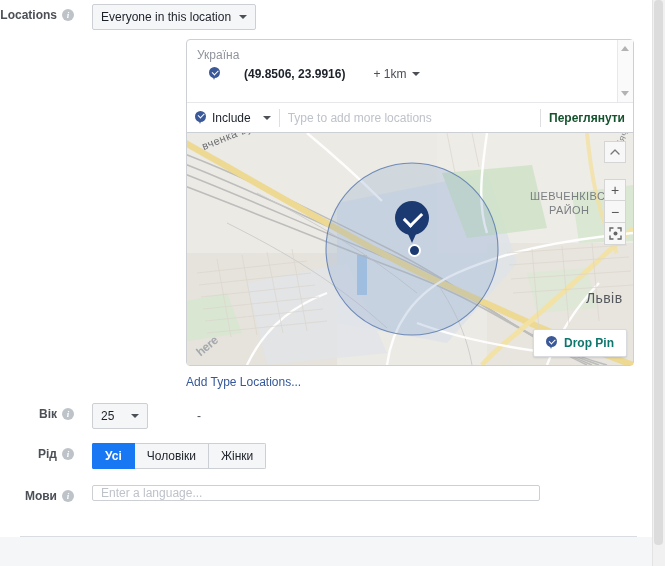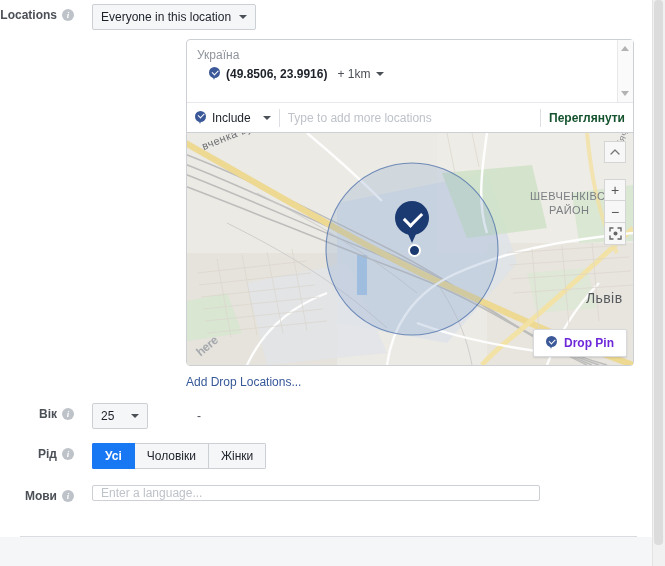--- a/index.html
+++ b/index.html
@@ -106,21 +106,21 @@
     border-bottom: 1px solid #e5e7ea;
   }
   .loc-country {
     font-size: 12px;
     color: #90949c;
     padding: 8px 10px 2px 10px;
   }
   .loc-item {
     display: flex;
     align-items: center;
-    gap: 6px;
+    gap: 24px;
     padding: 3px 10px 3px 22px;
     font-size: 12px;
     color: #1d2129;
   }
   .loc-coords { font-weight: bold; }
   .radius-select {
     display: inline-flex;
     align-items: center;
     gap: 6px;
     color: #4b4f56;
@@ -265,21 +265,21 @@
     height: 26px;
     background: #fff;
     border: 1px solid #d8dade;
     border-radius: 2px;
     display: flex;
     align-items: center;
     gap: 7px;
     padding: 0 12px;
     font-size: 12px;
     font-weight: bold;
-    color: #6d28d9;
+    color: #0f766e;
     cursor: pointer;
     box-shadow: 0 1px 2px rgba(0,0,0,.12);
   }
 
   .here-mark {
     position: absolute;
     left: 8px;
     bottom: 12px;
     font-size: 12px;
     font-weight: bold;
@@ -577,21 +577,21 @@
         <span class="pin-mini">
           <span class="head"></span>
             <span class="tip"></span>
             <span class="tick"></span>
         </span>
         <span>Drop Pin</span>
       </div>
     </div>
   </div>
 
-  <div class="bulk-link">Add Drop Locations...</div>
+  <div class="bulk-link">Add Type Locations...</div>
 
   <div class="row" style="left:0; top:403px;">
     <div class="row-label">
       <span class="lbl-text">Вік</span>
       <span class="info-icon">i</span>
     </div>
     <div style="margin-left:12px; display:flex; align-items:center;gap:43px;">
       <div class="fb-select" style="width:56px;">
         <span>25</span>
         <span class="caret"></span>

